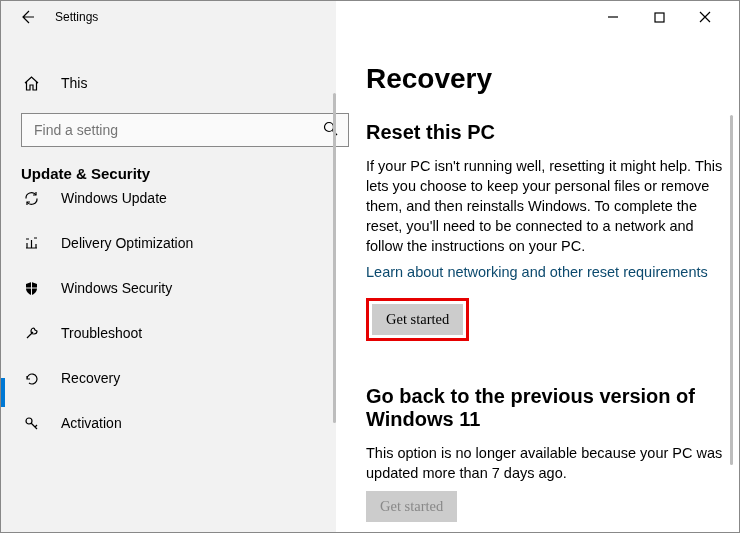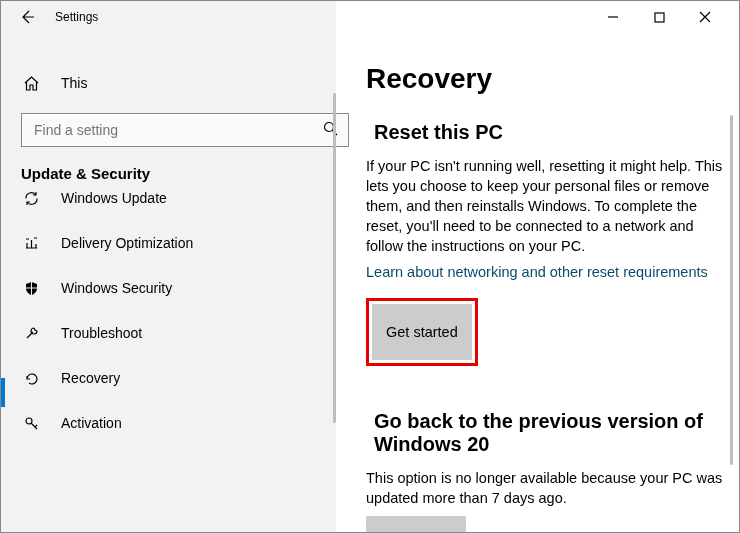--- a/index.html
+++ b/index.html
@@ -147,41 +147,41 @@
     border-radius: 2px;
   }
   h1.page-title {
     font-weight: 600;
     font-size: 28px;
     margin: 0 0 26px 0;
   }
   h2.section-title {
     font-weight: 600;
     font-size: 20px;
-    margin: 0 0 12px 8px;
+    margin: 0 0 12px 0;
   }
   p.body-text {
     font-size: 14.5px;
     line-height: 1.38;
     margin: 0 0 8px 0;
     max-width: 360px;
   }
   a.link {
     color: #0c4a6e;
     text-decoration: none;
     font-size: 14.5px;
     display: inline-block;
     margin-bottom: 18px;
   }
   .btn {
     background: #ccc;
     border: none;
-    padding: 20px 14px;
+    padding: 7px 14px;
     font-size: 14.5px;
-    font-family: Liberation Sans, sans-serif;
+    font-family: Liberation Serif, serif;
     color: #000;
   }
   .btn.disabled { color: #888; }
   .highlight {
     display: inline-block;
     border: 3px solid #e60000;
     padding: 3px;
     margin-bottom: 28px;
   }
   .section-gap { margin-top: 16px; }
@@ -310,20 +310,20 @@
       <h1 class="page-title">Recovery</h1>
 
       <h2 class="section-title">Reset this PC</h2>
       <p class="body-text">If your PC isn't running well, resetting it might help. This lets you choose to keep your personal files or remove them, and then reinstalls Windows. To complete the reset, you'll need to be connected to a network and follow the instructions on your PC.</p>
       <a class="link" href="#">Learn about networking and other reset requirements</a><br>
       <span class="highlight">
         <button class="btn">Get started</button>
       </span>
 
       <div class="section-gap"></div>
-      <h2 class="section-title" style="max-width:340px;">Go back to the previous version of Windows 20</h2>
+      <h2 class="section-title" style="max-width:340px;">Go back to the previous version of Windows 11</h2>
       <p class="body-text">This option is no longer available because your PC was updated more than 7 days ago.</p>
       <button class="btn disabled">Get started</button>
 
       <div class="content-scroll"></div>
     </div>
   </div>
 </div>
 
 </body></html>

